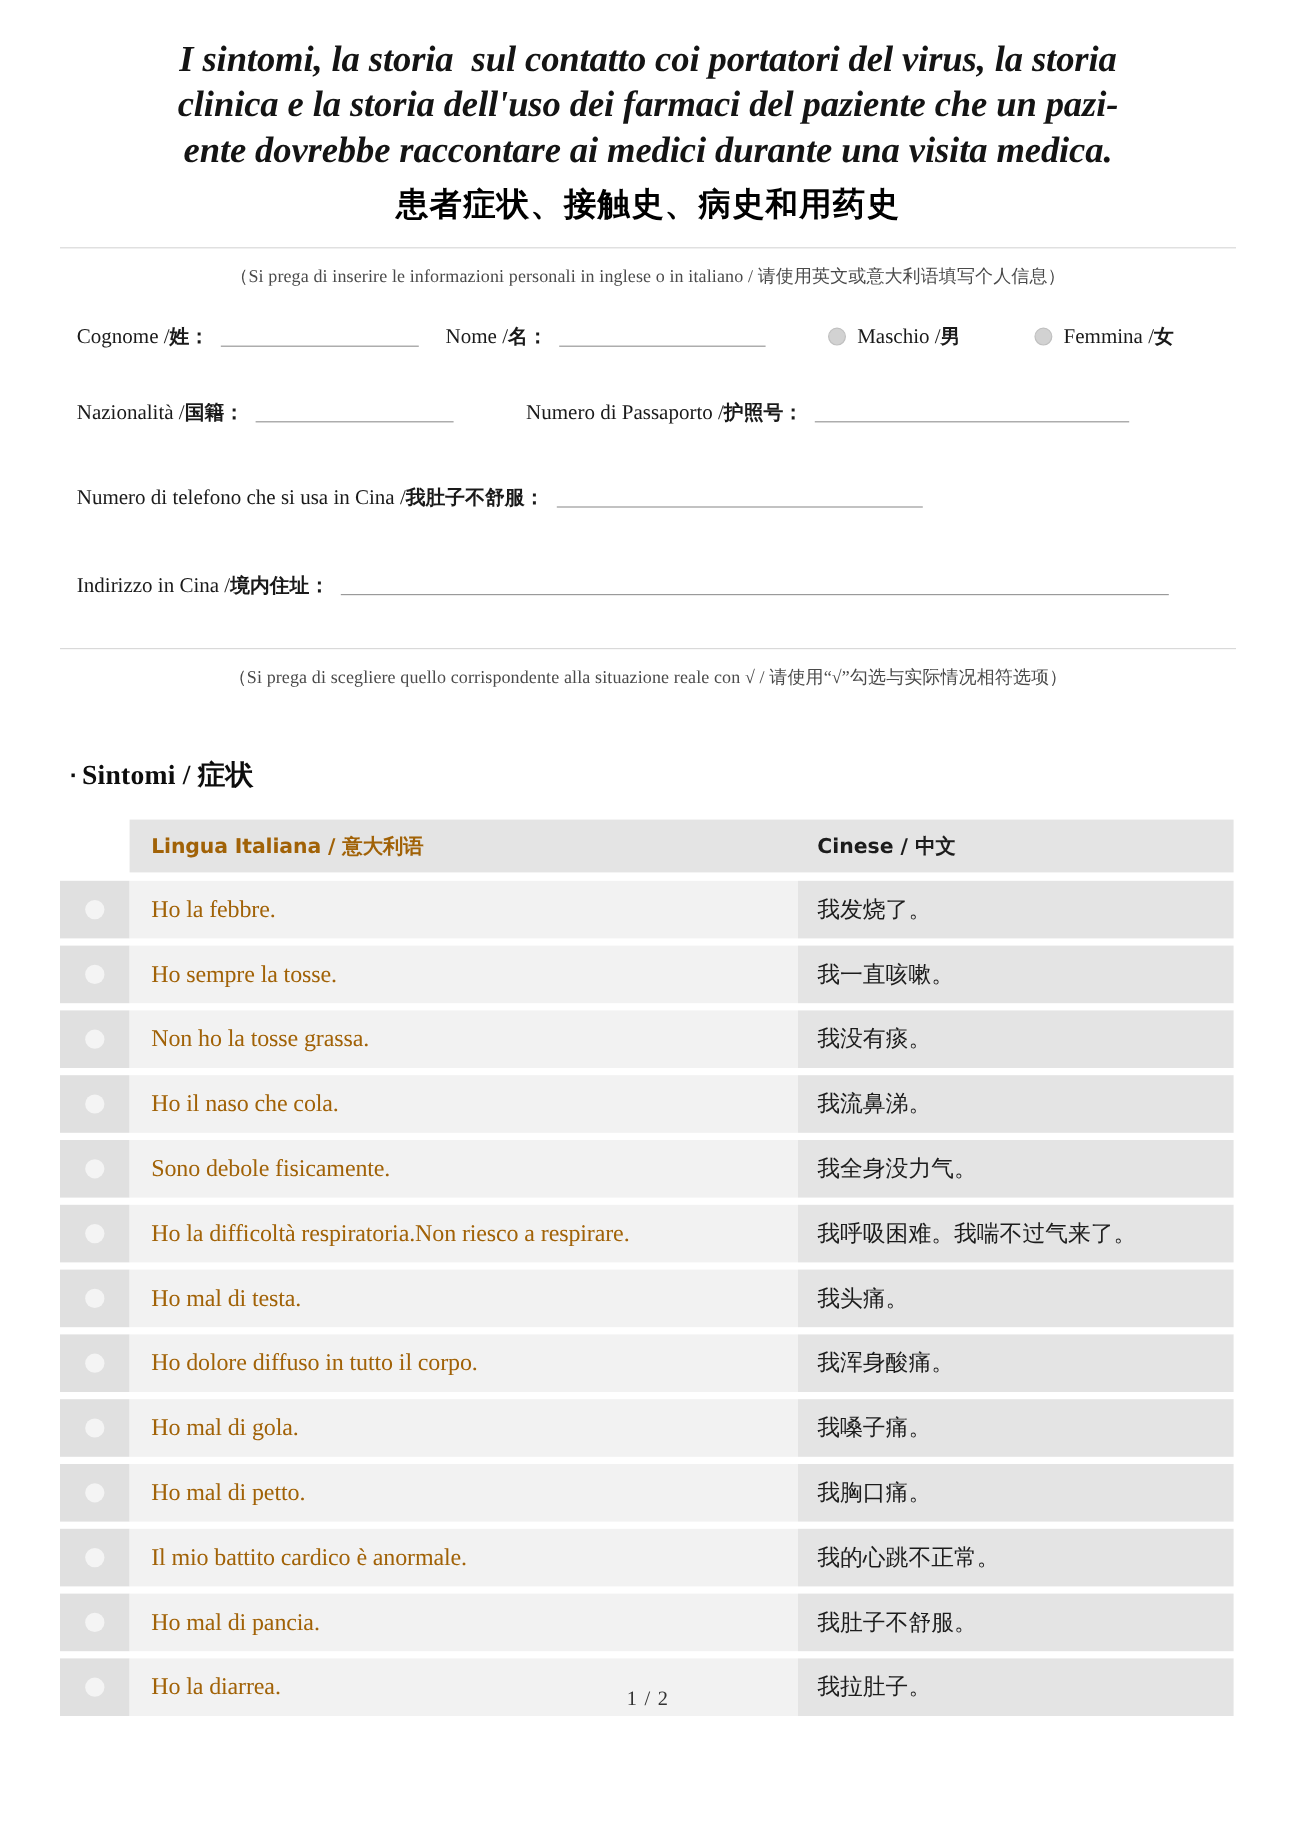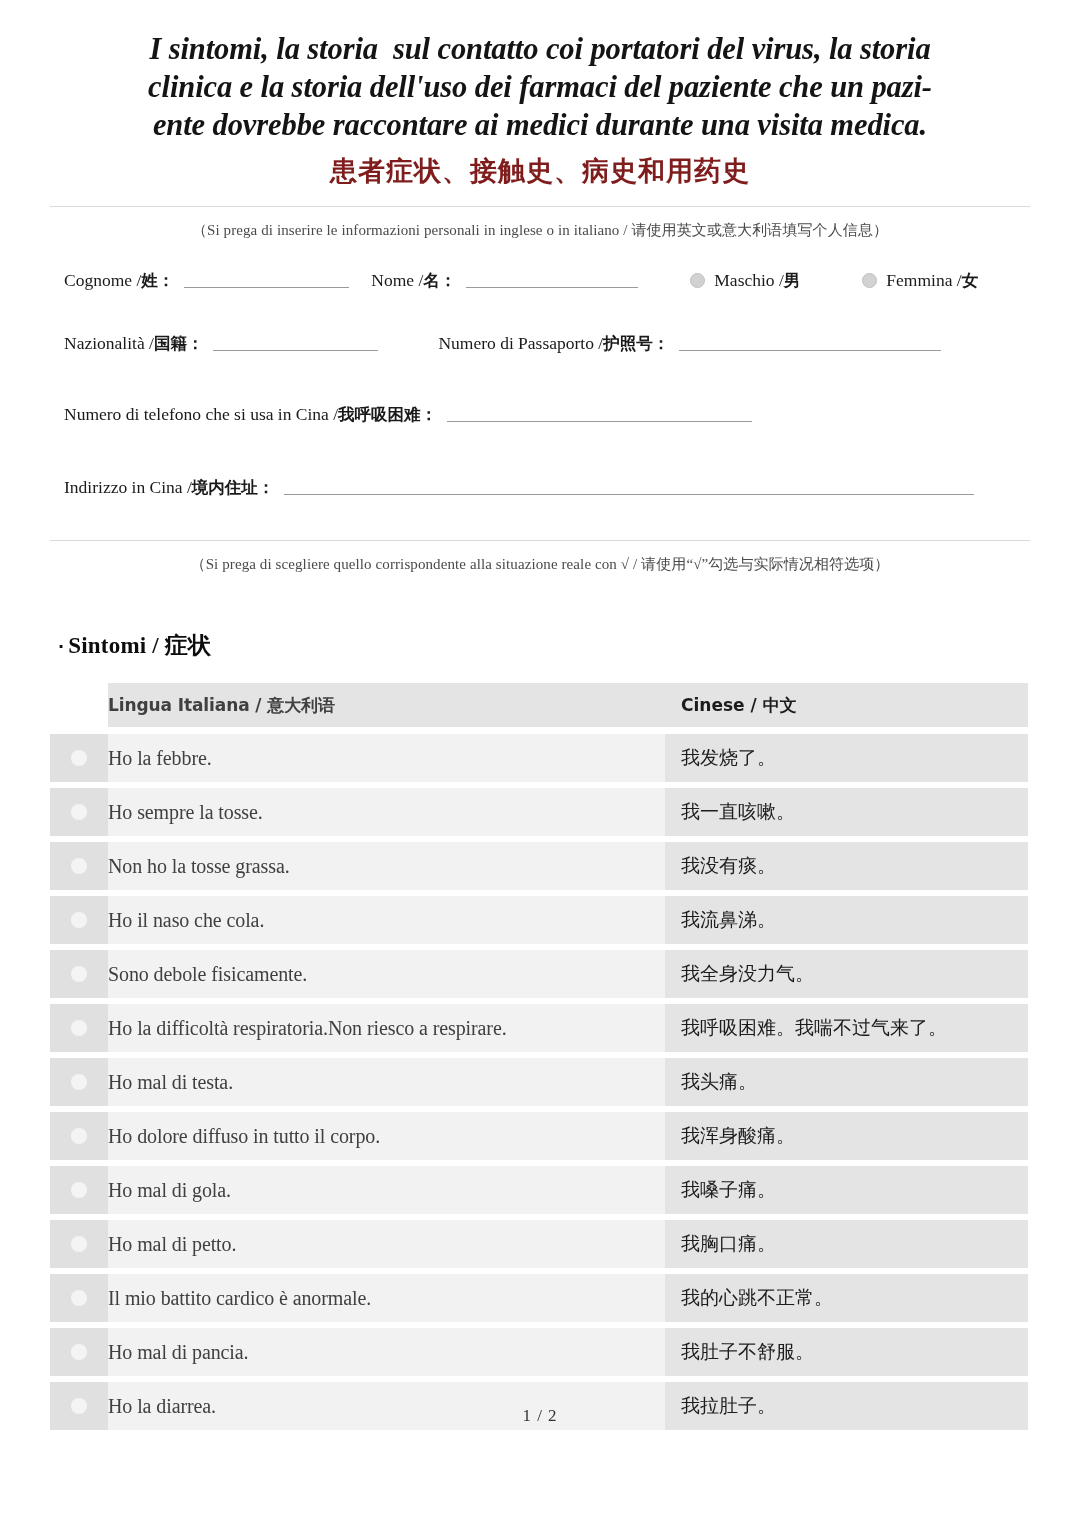--- a/index.html
+++ b/index.html
@@ -38,21 +38,21 @@
     letter-spacing: -0.1px;
     color: #141414;
     margin: 0 6px;
   }
   .title-zh {
     font-family: "DejaVu Sans", "Liberation Sans", sans-serif;
     font-weight: bold;
     font-size: 27px;
     line-height: 42px;
     letter-spacing: 1px;
-    color: #7f1d1d;
+    color: #000000;
     margin-top: 6px;
   }
 
   .rule {
     height: 1px;
     background: #d9d9d9;
     margin: 14px 0 0 0;
     border: 0;
   }
 
@@ -64,21 +64,21 @@
     letter-spacing: 0.1px;
   }
 
   
   .form {
     margin-top: 30px;
     padding-left: 14px;
   }
   .form-row {
     display: flex;
-    align-items: center;
+    align-items: flex-end;
     font-size: 17.5px;
     color: #1a1a1a;
     white-space: nowrap;
   }
   .r1 { margin-top: 0px; }
   .r2 { margin-top: 42px; }
   .r3 { margin-top: 50px; }
   .r4 { margin-top: 52px; }
 
   .lbl {
@@ -172,23 +172,24 @@
     border-radius: 50%;
     background: #f4f4f4;
   }
 
   .cell-it {
     width: 557px;
     flex: none;
     background: #f2f2f2;
     display: flex;
     align-items: center;
+    padding-left: 18px;
     box-sizing: border-box;
     font-size: 20px;
-    color: #404040;
+    color: #a16207;
     letter-spacing: -0.1px;
   }
   .cell-zh {
     flex: 1;
     background: #e4e4e4;
     display: flex;
     align-items: center;
     padding-left: 16px;
     box-sizing: border-box;
     font-family: "DejaVu Sans", "Liberation Sans", sans-serif;
@@ -260,21 +261,21 @@
 
     <div class="form-row r2">
       <span class="lbl"><span>Nazionalità /</span><span class="zh">国籍：</span></span>
       <span class="blank b-naz"></span>
       <span class="spacer-pass"></span>
       <span class="lbl"><span>Numero di Passaporto /</span><span class="zh">护照号：</span></span>
       <span class="blank b-pass"></span>
     </div>
 
     <div class="form-row r3">
-      <span class="lbl"><span>Numero di telefono che si usa in Cina  /</span><span class="zh">我呼吸困难：</span></span>
+      <span class="lbl"><span>Numero di telefono che si usa in Cina  /</span><span class="zh">我肚子不舒服：</span></span>
       <span class="blank b-tel"></span>
     </div>
 
     <div class="form-row r4">
       <span class="lbl"><span>Indirizzo in Cina /</span><span class="zh">境内住址：</span></span>
       <span class="blank b-addr"></span>
     </div>
 
   </div>
 

